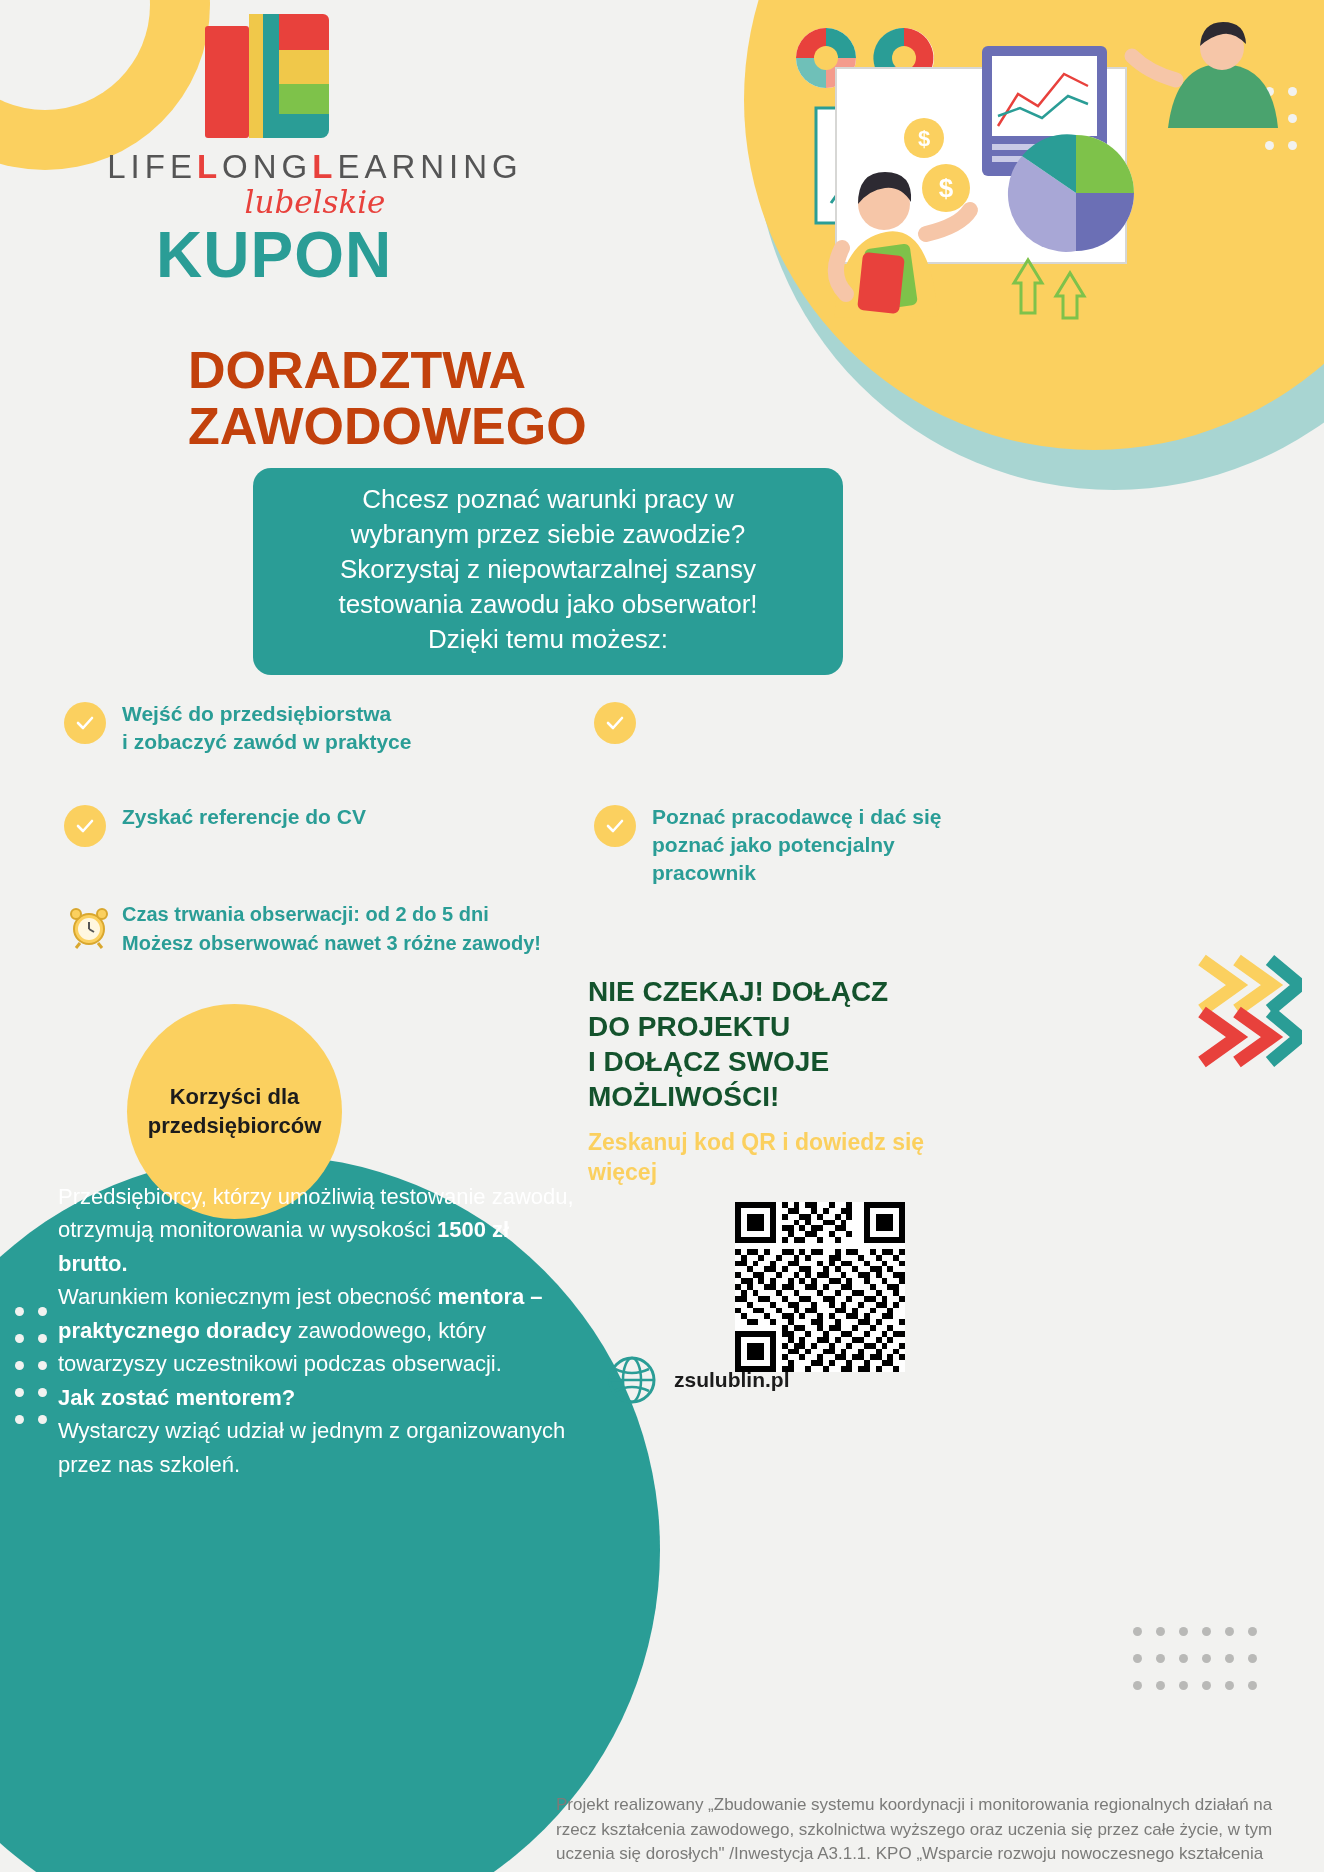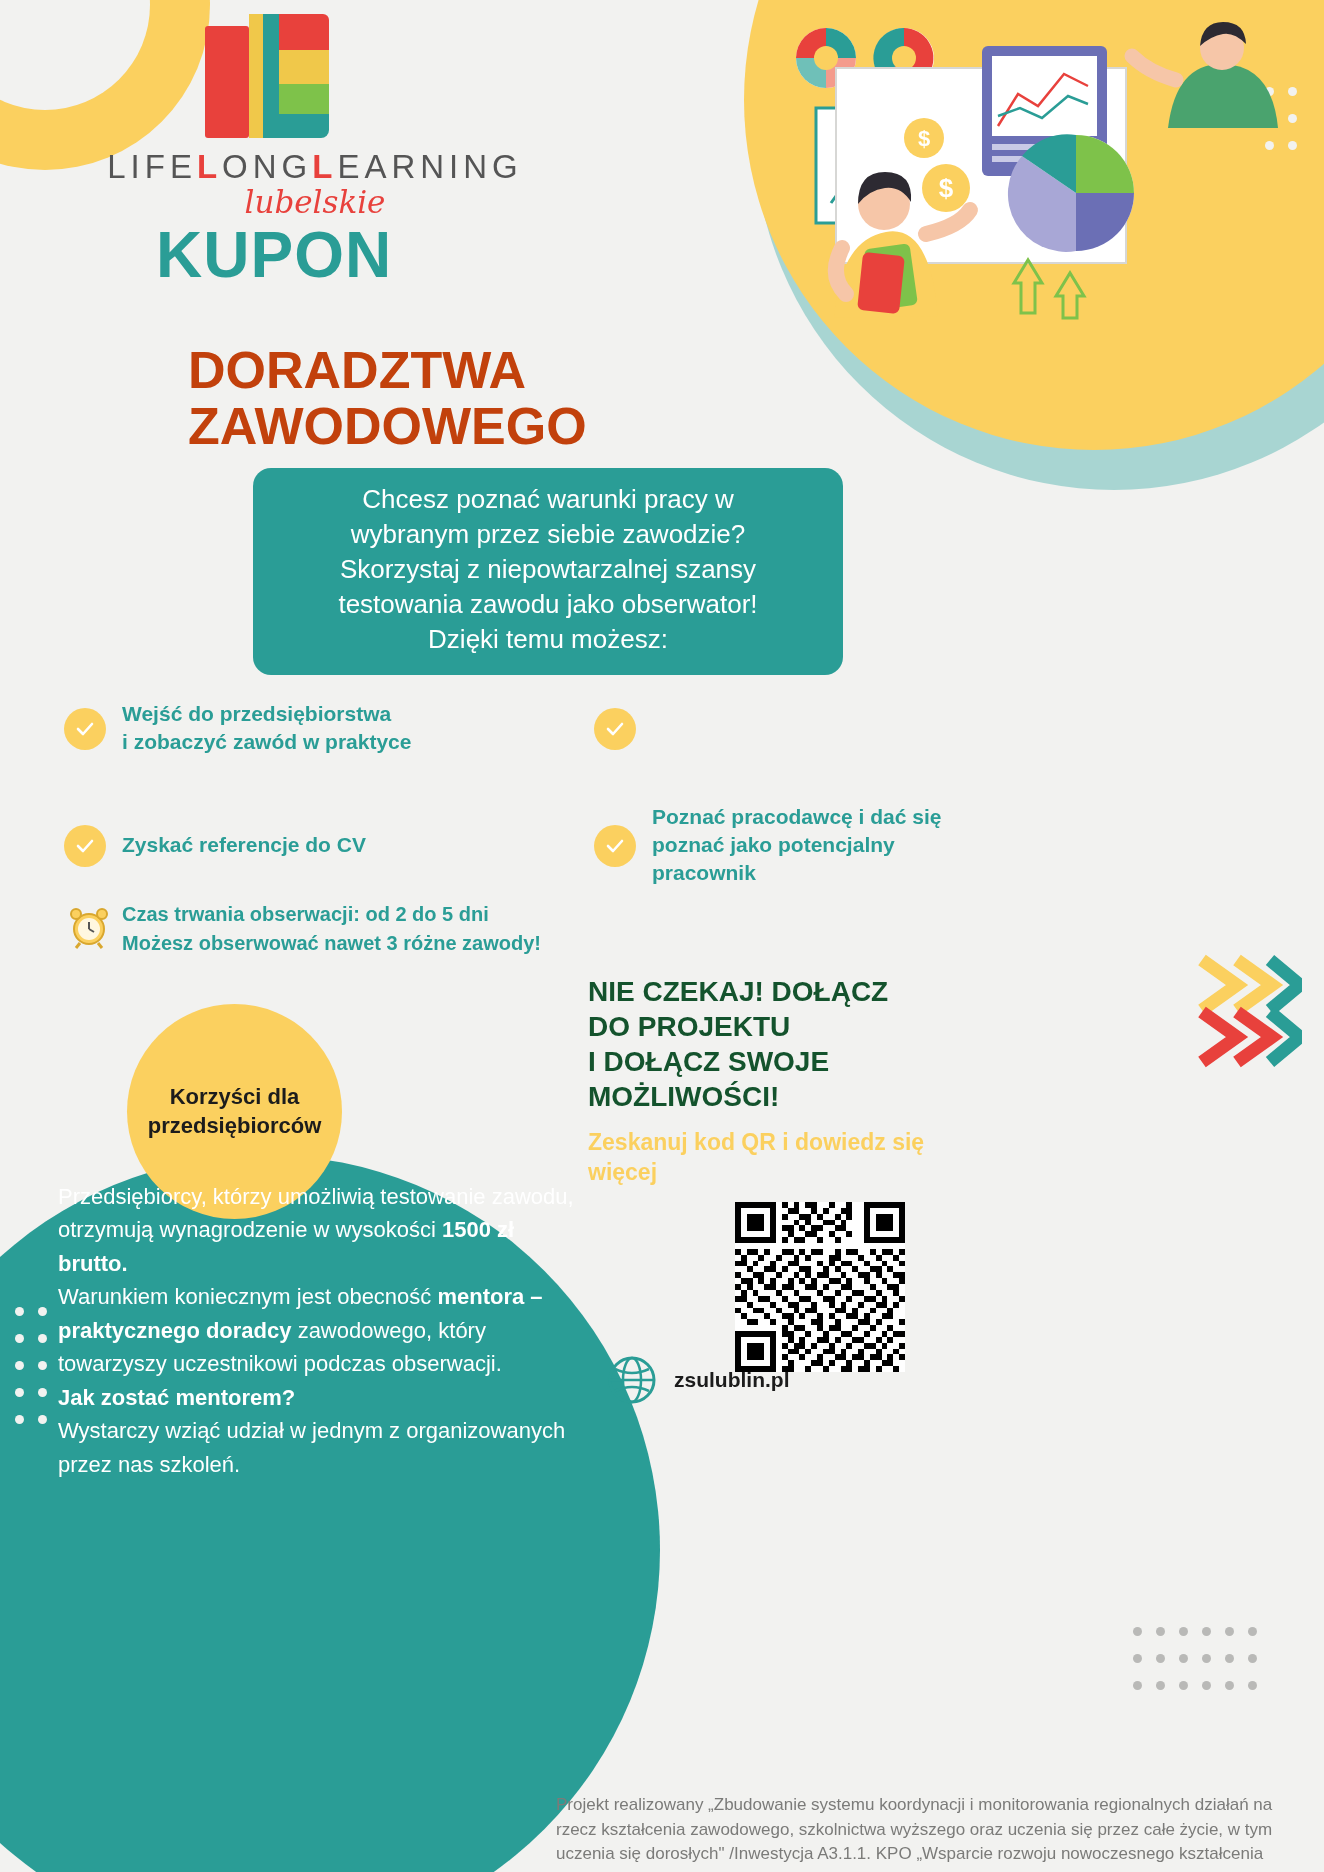--- a/index.html
+++ b/index.html
@@ -81,21 +81,21 @@
   .banner{
     position:absolute; left:253px; top:468px; width:590px; z-index:5;
     background:#2a9d96; color:#fff; border-radius:18px;
     padding:14px 20px 18px; text-align:center;
     font-size:26px; line-height:1.35;
   }
 
   
   .checks{ position:absolute; left:64px; top:700px; width:1060px; z-index:5; }
   .check-row{ display:flex; }
-  .check-col{ width:530px; display:flex; align-items:center; margin-bottom:46px; }
+  .check-col{ width:530px; display:flex; align-items:flex-start; margin-bottom:46px; }
   .check-icon{
     flex:0 0 auto; width:42px; height:42px; border-radius:50%; background:#fbd05f;
     display:flex; align-items:center; justify-content:center; margin-right:16px; margin-top:2px;
   }
   .check-icon svg{ display:block; }
   .check-text{ font-size:21px; font-weight:bold; color:#2a9d96; line-height:1.35; }
 
   
   .clock-note{ position:absolute; left:66px; top:900px; z-index:5; display:flex; align-items:flex-start;}
   .clock-ico{ width:46px; height:46px; margin-right:10px; margin-top:3px;}
@@ -332,21 +332,21 @@
   </span>
 </div>
 
 <div class="badge-circle">
   <span>
     <span>Korzyści dla</span><br><span>przedsiębiorców</span>
   </span>
 </div>
 
 <div class="left-text">
-  <span>Przedsiębiorcy, którzy umożliwią testowanie zawodu, otrzymują wynagrodzenie w wysokości </span><b>1500 zł brutto.</b><br>
+  <span>Przedsiębiorcy, którzy umożliwią testowanie zawodu, otrzymują monitorowania w wysokości </span><b>1500 zł brutto.</b><br>
   <span>Warunkiem koniecznym jest obecność </span><b>mentora – praktycznego doradcy</b><span> zawodowego, który towarzyszy uczestnikowi podczas obserwacji.</span><br>
   <b>Jak zostać mentorem?</b><br>
   <span>Wystarczy wziąć udział w jednym z organizowanych przez nas szkoleń.</span>
 </div>
 
 <div class="cta-head">
   <div>NIE CZEKAJ! DOŁĄCZ</div>
   <div>DO PROJEKTU</div>
   <div>I DOŁĄCZ SWOJE</div>
   <div>MOŻLIWOŚCI!</div>

